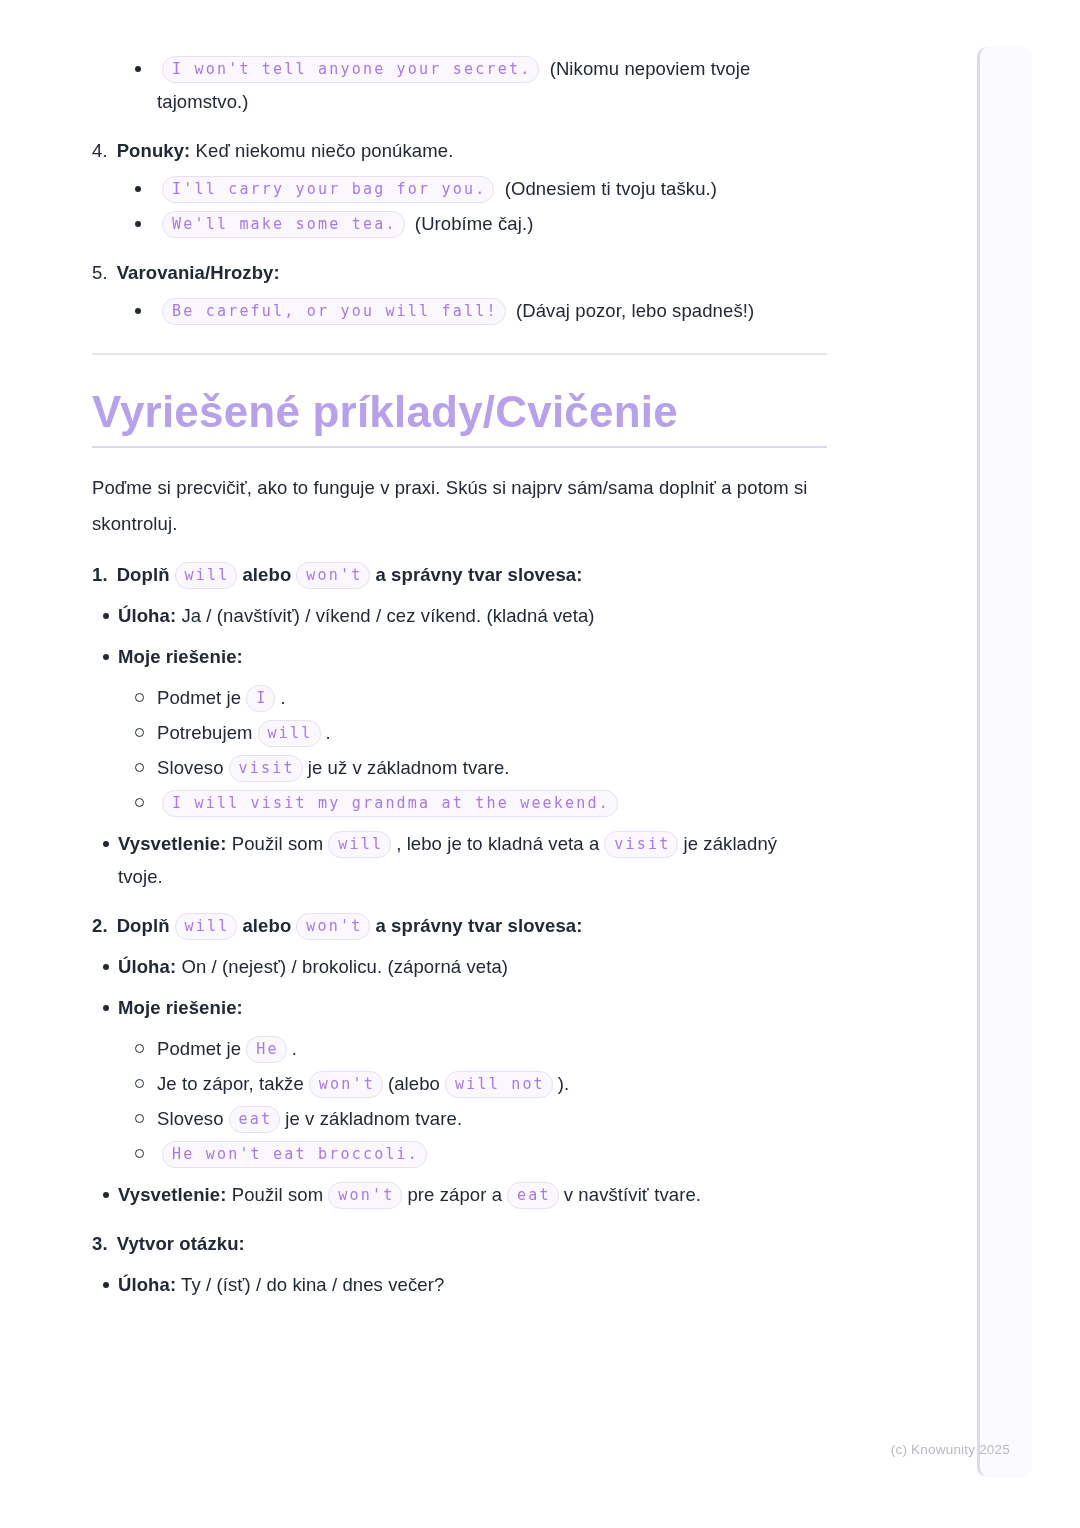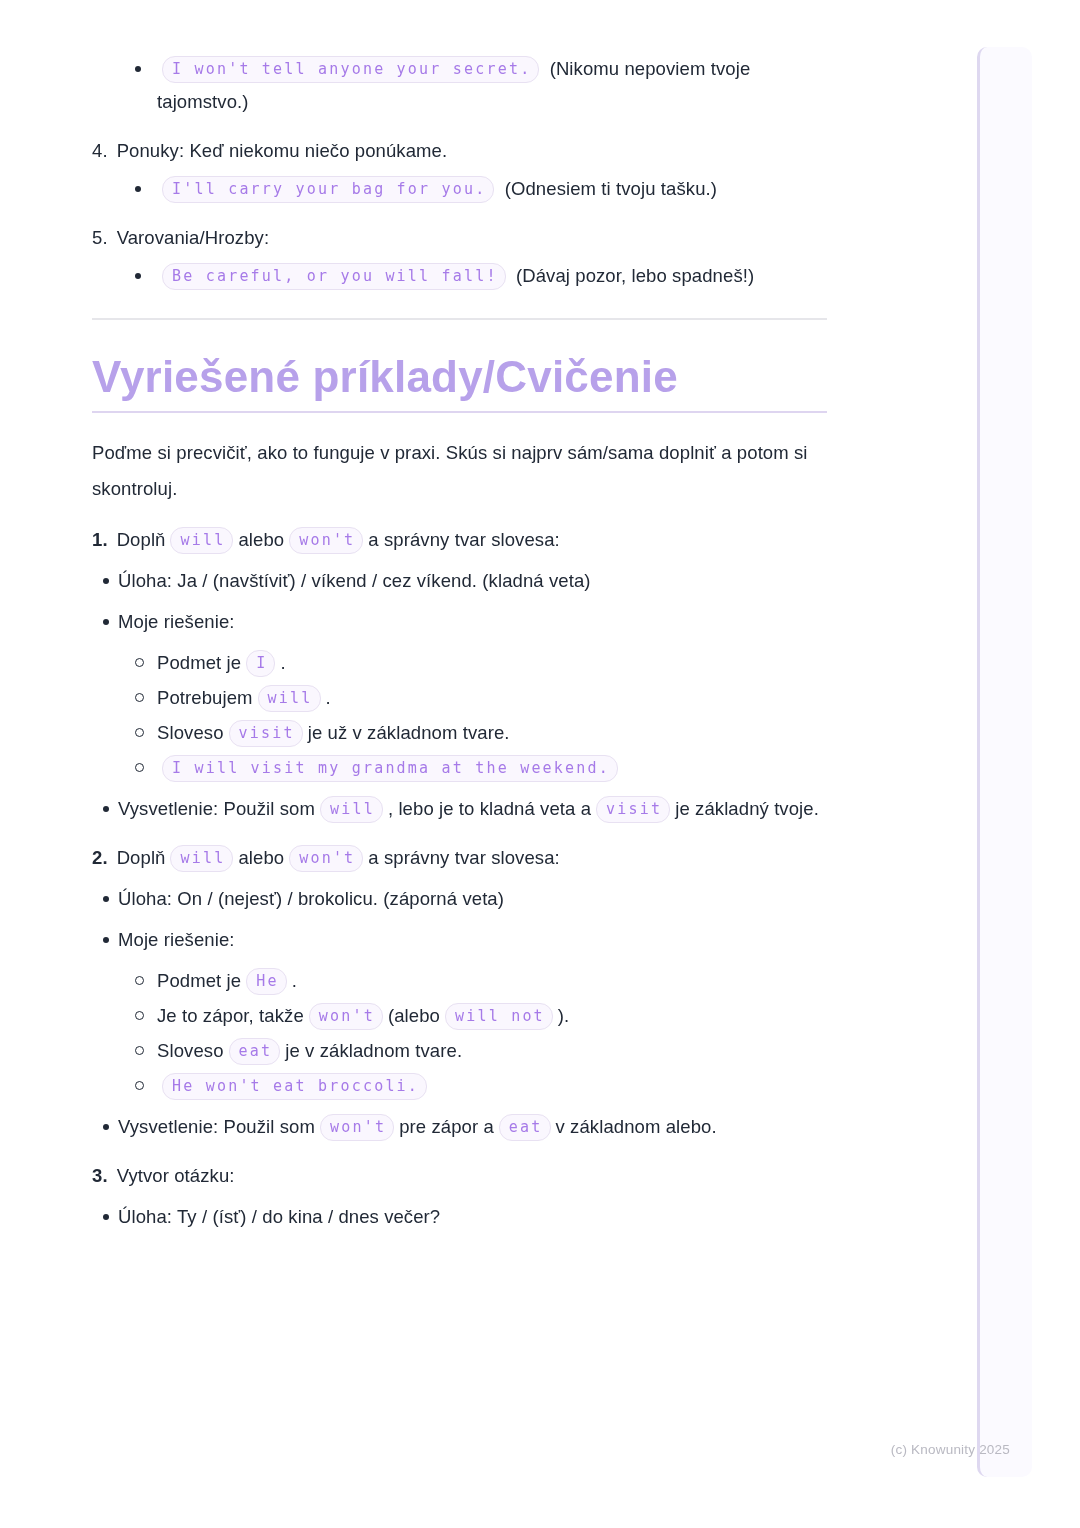--- a/index.html
+++ b/index.html
@@ -46,21 +46,21 @@
     display:block;width:6px;height:6px;border-radius:50%;
     background:var(--text);margin-top:14px;
   }
   .mk-ring{
     display:block;width:9px;height:9px;border-radius:50%;
     border:1.8px solid var(--text);margin-top:12px;
   }
   .r-num{margin:16px 0 5px 0;}
   .num{display:inline-block;margin-right:9px;}
   .num.bold{font-weight:700;}
-  b,.bseg{font-weight:400;}
+  b,.bseg{font-weight:700;}
   
   .chip{
     font-family:"DejaVu Sans Mono", monospace;
     font-size:15px;
     line-height:1.25;
     letter-spacing:2.2px;
     color:var(--code_text);
     background:var(--chip_bg);
     border:1px solid var(--chip_border);
     border-radius:13px;
@@ -117,20 +117,26 @@
         </span>
         <span class="rcontent"><code class="chip">I won't tell anyone your secret.</code><span class="tseg"> (Nikomu nepoviem tvoje tajomstvo.)</span></span>
       </div>
       <div class="r-num"><span class="num">4.</span><span class="bseg">Ponuky:</span><span class="tseg"> Keď niekomu niečo ponúkame.</span></div>
       <div class="row r-b2">
         <span class="mkcol">
           <span class="mk-dot"></span>
         </span>
         <span class="rcontent"><code class="chip">I'll carry your bag for you.</code><span class="tseg"> (Odnesiem ti tvoju tašku.)</span></span>
       </div>
+      <div class="row r-b2">
+        <span class="mkcol">
+          <span class="mk-dot"></span>
+        </span>
+        <span class="rcontent"><code class="chip">We'll make some tea.</code><span class="tseg"> (Urobíme čaj.)</span></span>
+      </div>
       <div class="r-num"><span class="num">5.</span><span class="bseg">Varovania/Hrozby:</span></div>
       <div class="row r-b2">
         <span class="mkcol">
           <span class="mk-dot"></span>
         </span>
         <span class="rcontent"><code class="chip">Be careful, or you will fall!</code><span class="tseg"> (Dávaj pozor, lebo spadneš!)</span></span>
       </div>
       <div class="divider"></div>
       <div class="heading">Vyriešené príklady/Cvičenie</div>
       <div class="para"><span class="tseg">Poďme si precvičiť, ako to funguje v praxi. Skús si najprv sám/sama doplniť a potom si skontroluj.</span></div>
@@ -211,21 +217,21 @@
       <div class="row r-c2">
         <span class="mkcol">
           <span class="mk-ring"></span>
         </span>
         <span class="rcontent"><code class="chip">He won't eat broccoli.</code></span>
       </div>
       <div class="row r-b1">
         <span class="mkcol">
           <span class="mk-dot"></span>
         </span>
-        <span class="rcontent"><span class="bseg">Vysvetlenie:</span><span class="tseg"> Použil som</span><code class="chip">won't</code><span class="tseg">pre zápor a</span><code class="chip">eat</code><span class="tseg">v základnom alebo.</span></span>
+        <span class="rcontent"><span class="bseg">Vysvetlenie:</span><span class="tseg"> Použil som</span><code class="chip">won't</code><span class="tseg">pre zápor a</span><code class="chip">eat</code><span class="tseg">v navštíviť tvare.</span></span>
       </div>
       <div class="r-num"><span class="num bold">3.</span><span class="bseg">Vytvor otázku:</span></div>
       <div class="row r-b1">
         <span class="mkcol">
           <span class="mk-dot"></span>
         </span>
         <span class="rcontent"><span class="bseg">Úloha:</span><span class="tseg"> Ty / (ísť) / do kina / dnes večer?</span></span>
       </div>
     </div>
   <div class="side-strip"></div>

